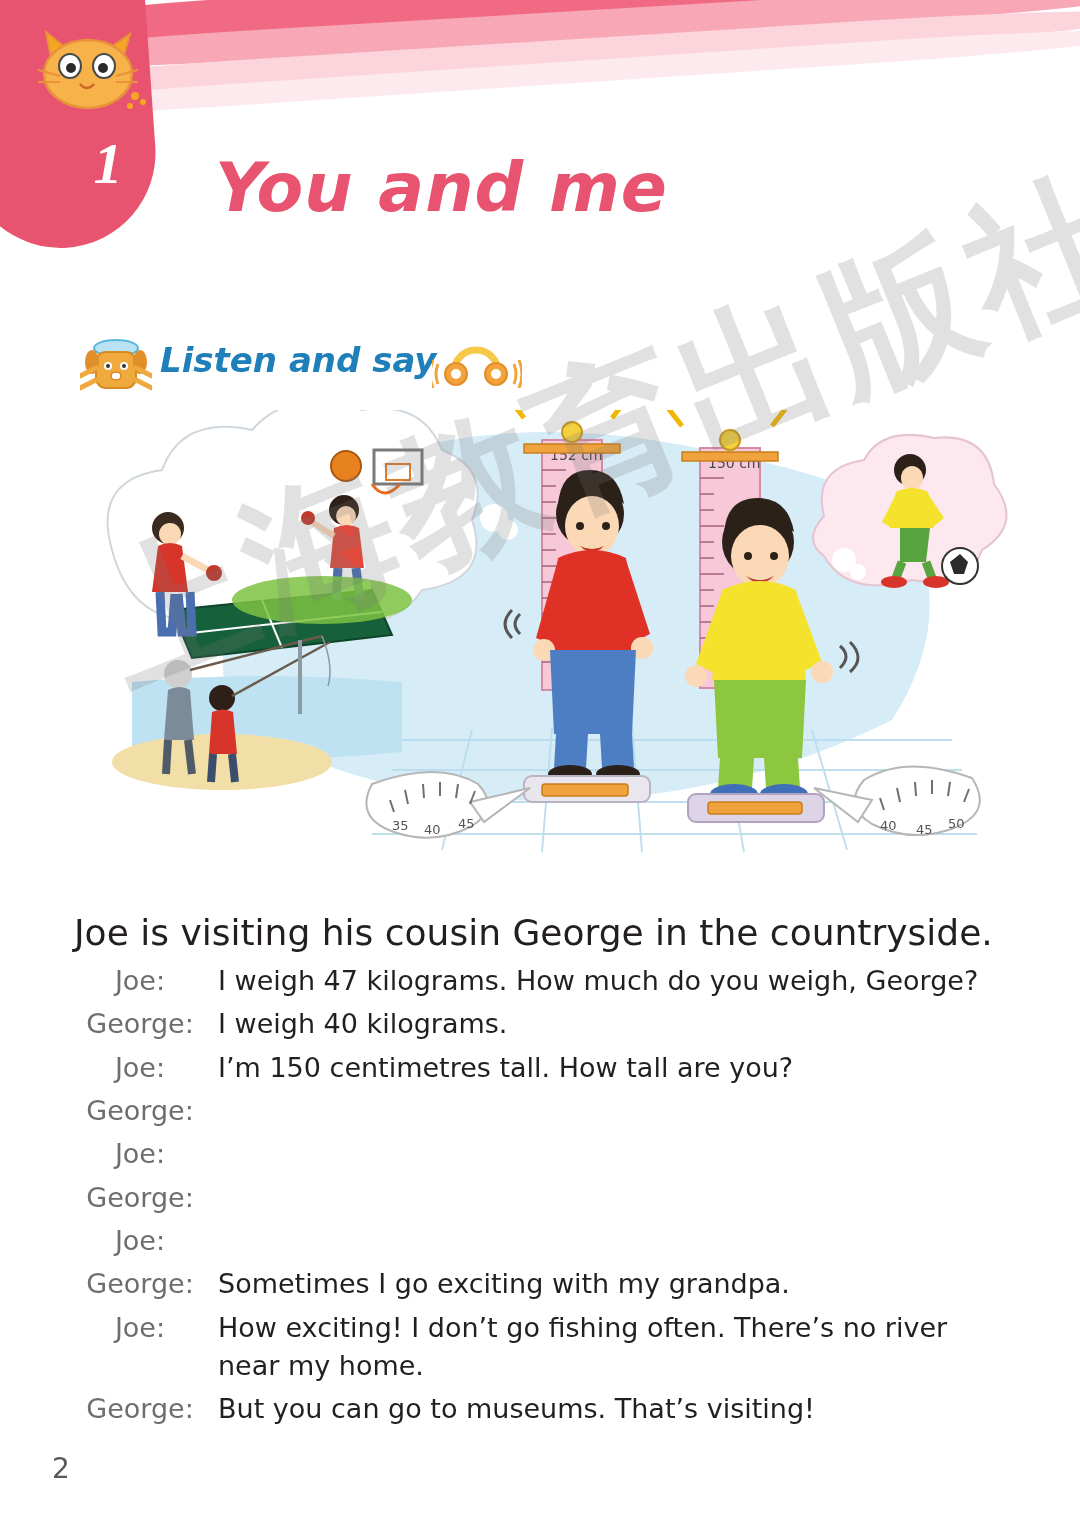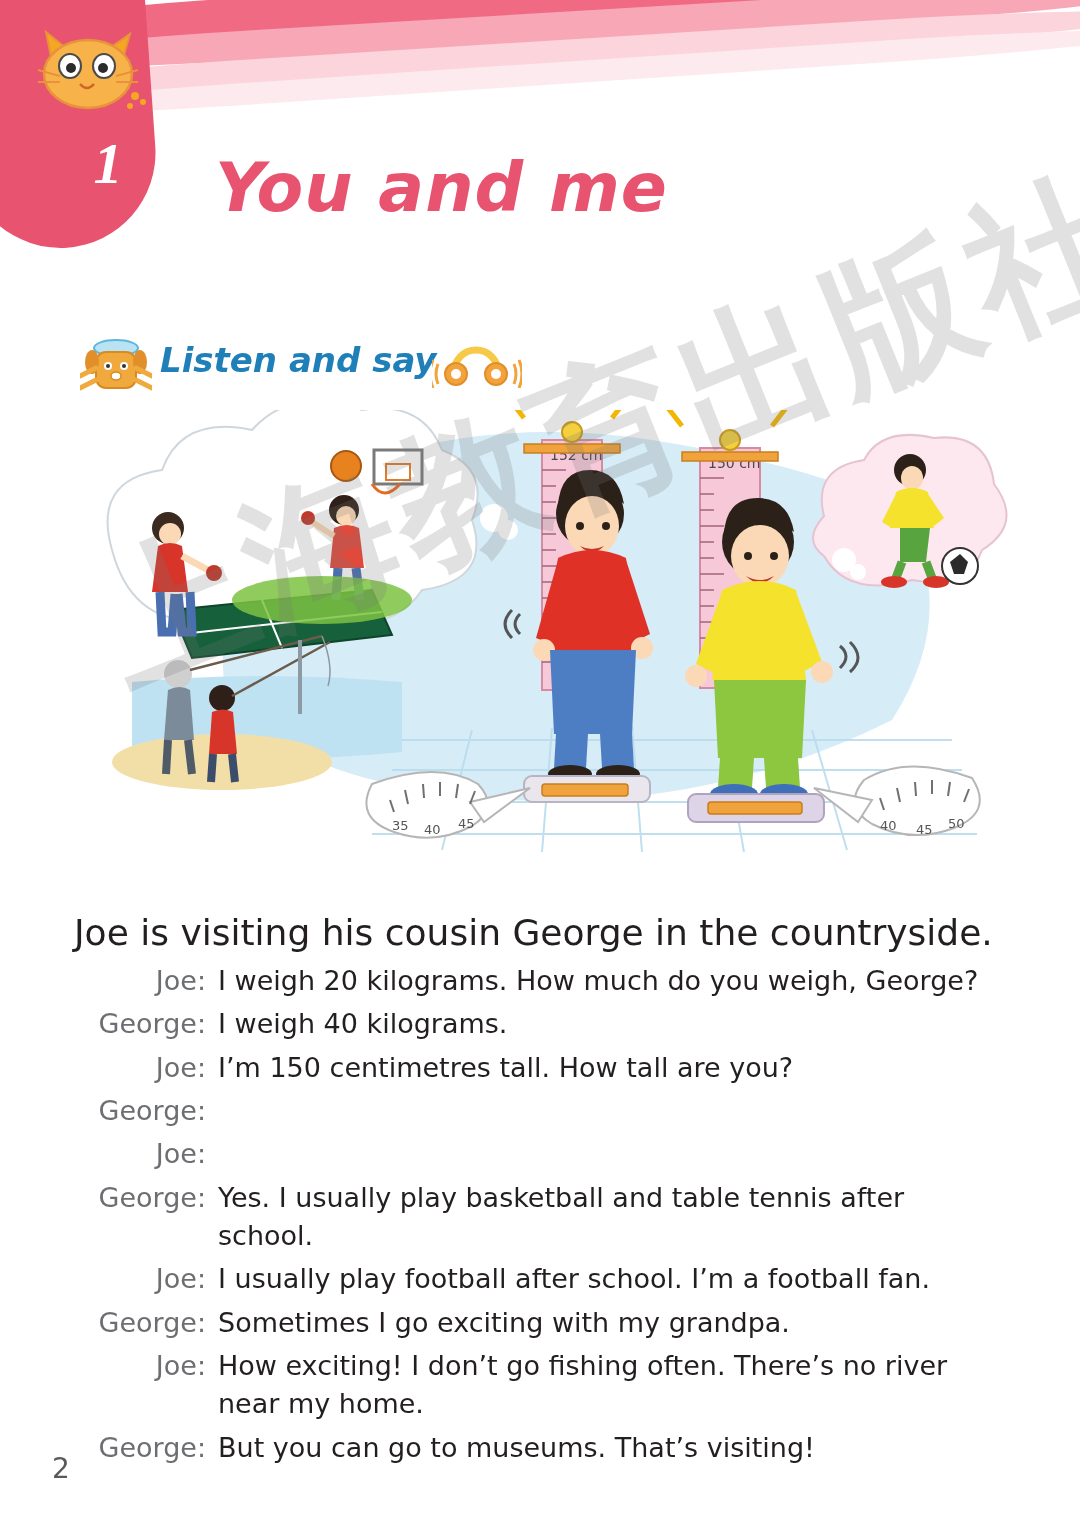--- a/index.html
+++ b/index.html
@@ -74,21 +74,21 @@
     position:absolute;left:74px;top:912px;width:920px;
     font-size:36px;color:#231f20;
     font-family:"DejaVu Sans", sans-serif;
   }
   .dialogue{
     position:absolute;left:74px;top:962px;width:930px;
     font-family:"DejaVu Sans", sans-serif;
   }
   .d-row{display:flex;margin-bottom:5px;}
   .d-speaker{
-    width:132px;min-width:132px;text-align:right;
+    width:132px;min-width:132px;text-align:center;
     font-size:27px;color:#6d6e71;padding-right:12px;
     line-height:1.42;
   }
   .d-line{
     font-size:27px;color:#231f20;line-height:1.42;flex:1;
   }
 
   .page-num{
     position:absolute;left:52px;top:1452px;
     font-size:28px;color:#58595b;
@@ -358,43 +358,41 @@
   </svg>
 </div>
 
 <div class="watermark">上海教育出版社</div>
 
 <div class="intro">Joe is visiting his cousin George in the countryside.</div>
 
 <div class="dialogue">
   <div class="d-row">
     <div class="d-speaker">Joe:</div>
-    <div class="d-line">I weigh 20 kilograms. How much do you weigh, George?</div>
+    <div class="d-line">I weigh 47 kilograms. How much do you weigh, George?</div>
   </div>
   <div class="d-row">
     <div class="d-speaker">George:</div>
     <div class="d-line">I weigh 40 kilograms.</div>
   </div>
   <div class="d-row">
     <div class="d-speaker">Joe:</div>
     <div class="d-line">I’m 150 centimetres tall. How tall are you?</div>
   </div>
   <div class="d-row">
     <div class="d-speaker">George:</div>
   </div>
   <div class="d-row">
     <div class="d-speaker">Joe:</div>
   </div>
   <div class="d-row">
     <div class="d-speaker">George:</div>
-    <div class="d-line">Yes. I usually play basketball and table tennis after school.</div>
   </div>
   <div class="d-row">
     <div class="d-speaker">Joe:</div>
-    <div class="d-line">I usually play football after school. I’m a football fan.</div>
   </div>
   <div class="d-row">
     <div class="d-speaker">George:</div>
     <div class="d-line">Sometimes I go exciting with my grandpa.</div>
   </div>
   <div class="d-row">
     <div class="d-speaker">Joe:</div>
     <div class="d-line">How exciting! I don’t go fishing often. There’s no river near my home.</div>
   </div>
   <div class="d-row">

